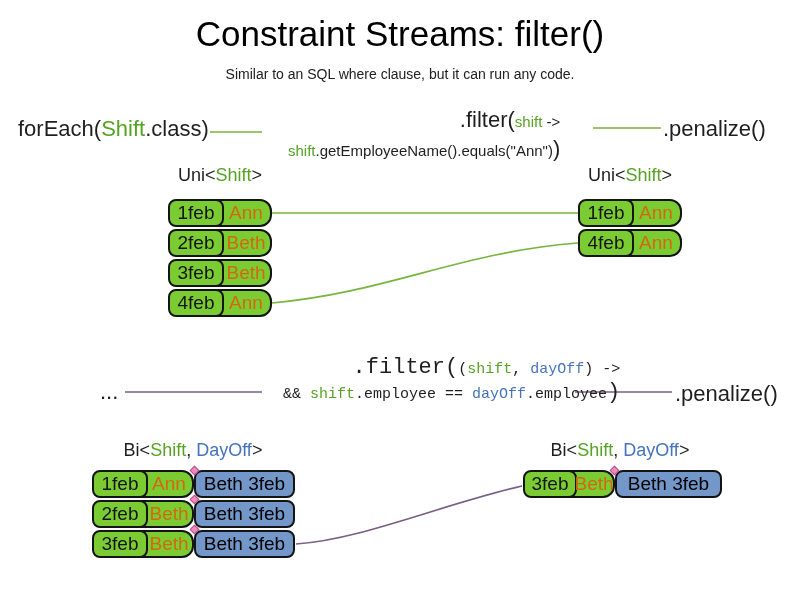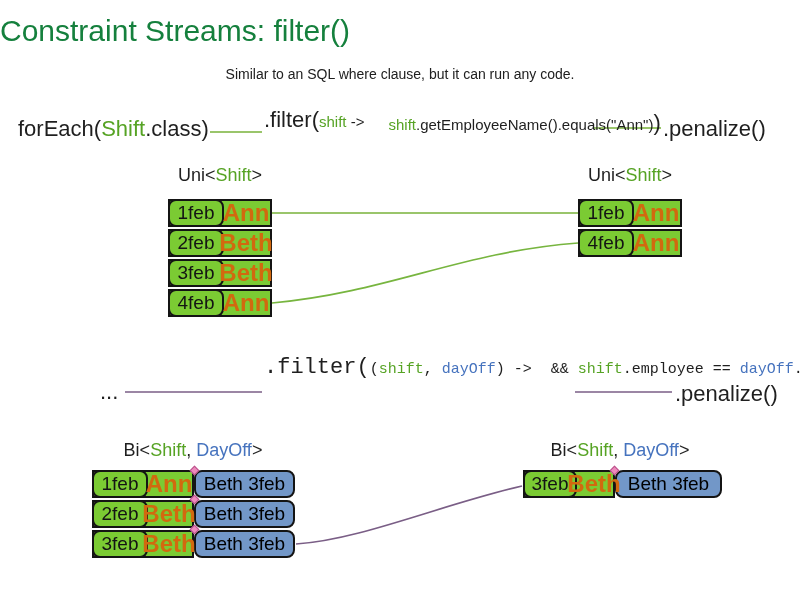--- a/index.html
+++ b/index.html
@@ -1,39 +1,39 @@
 <!DOCTYPE html>
 <html style="--dark-text: #1f1f1f; --green-text: #56a324; --blue-text: #4673be; --orange-text: #d2690f; --green-fill: #7bcb33; --blue-fill: #7297c8; --green-line: #9ac56b; --green-curve: #77b53f; --purple-line: #7a5e86;"><head>
 <meta charset="utf-8">
 <style>
   html,body{margin:0;padding:0;background:#fff;}
   .slide{position:relative;width:800px;height:600px;background:#ffffff;overflow:hidden;
          font-family:"Liberation Sans",sans-serif;color:var(--dark-text,#1f1f1f);}
   .abs{position:absolute;}
-  .title{top:14px;left:0;width:800px;font-size:30px;color:#15803d;}
+  .title{top:14px;left:0;width:800px;text-align:center;font-size:35px;color:#000000;}
   .subtitle{top:66px;left:0;width:800px;text-align:center;font-size:14px;color:#202020;}
   .code{white-space:nowrap;}
   .sz-big{font-size:22px;}
   .sz-small{font-size:15px;}
   .c-dark{color:var(--dark-text);}
   .c-green{color:var(--green-text);}
   .c-blue{color:var(--blue-text);}
-  .filter-block{display:flex;align-items:flex-start;}
+  .filter-block{display:flex;flex-direction:column;align-items:flex-end;}
   .filter-line2{margin-left:24px;margin-top:3px;}
   .filter-line3{margin-left:19px;margin-top:0;}
   .theader{font-size:18px;text-align:center;white-space:nowrap;}
   .table{position:absolute;display:flex;flex-direction:column;gap:2px;}
   .trow{display:flex;height:28px;}
   .gcell{position:relative;width:104px;background:var(--green-fill);border:2px solid #141414;
-         border-radius:0;box-sizing:border-box;}
+         border-radius:12px;box-sizing:border-box;}
   .dcell{position:absolute;left:-2px;top:-2px;height:28px;width:56px;background:var(--green-fill);
          border:2px solid #141414;border-radius:8px;box-sizing:border-box;
          display:flex;align-items:center;justify-content:center;font-size:19px;color:#141414;}
   .ncell{position:absolute;left:54px;right:2px;top:0;bottom:0;display:flex;align-items:center;
-         justify-content:center;font-size:24px;color:var(--orange-text);font-weight:bold;}
+         justify-content:center;font-size:19px;color:var(--orange-text);}
   .bcell{width:101px;background:var(--blue-fill);border:2px solid #141414;border-radius:8px;
          box-sizing:border-box;display:flex;align-items:center;justify-content:center;
          font-size:19px;color:#000000;}
   .t-bi .gcell{width:102px;}
   .t-bir .gcell{width:92px;}
   .t-bir .dcell{width:54px;}
   .t-bir .ncell{left:52px;}
   .t-bir .bcell{width:107px;}
   .connector-layer{position:absolute;left:0;top:0;pointer-events:none;}
   .ln-green{stroke:var(--green-line);stroke-width:2;fill:none;}

